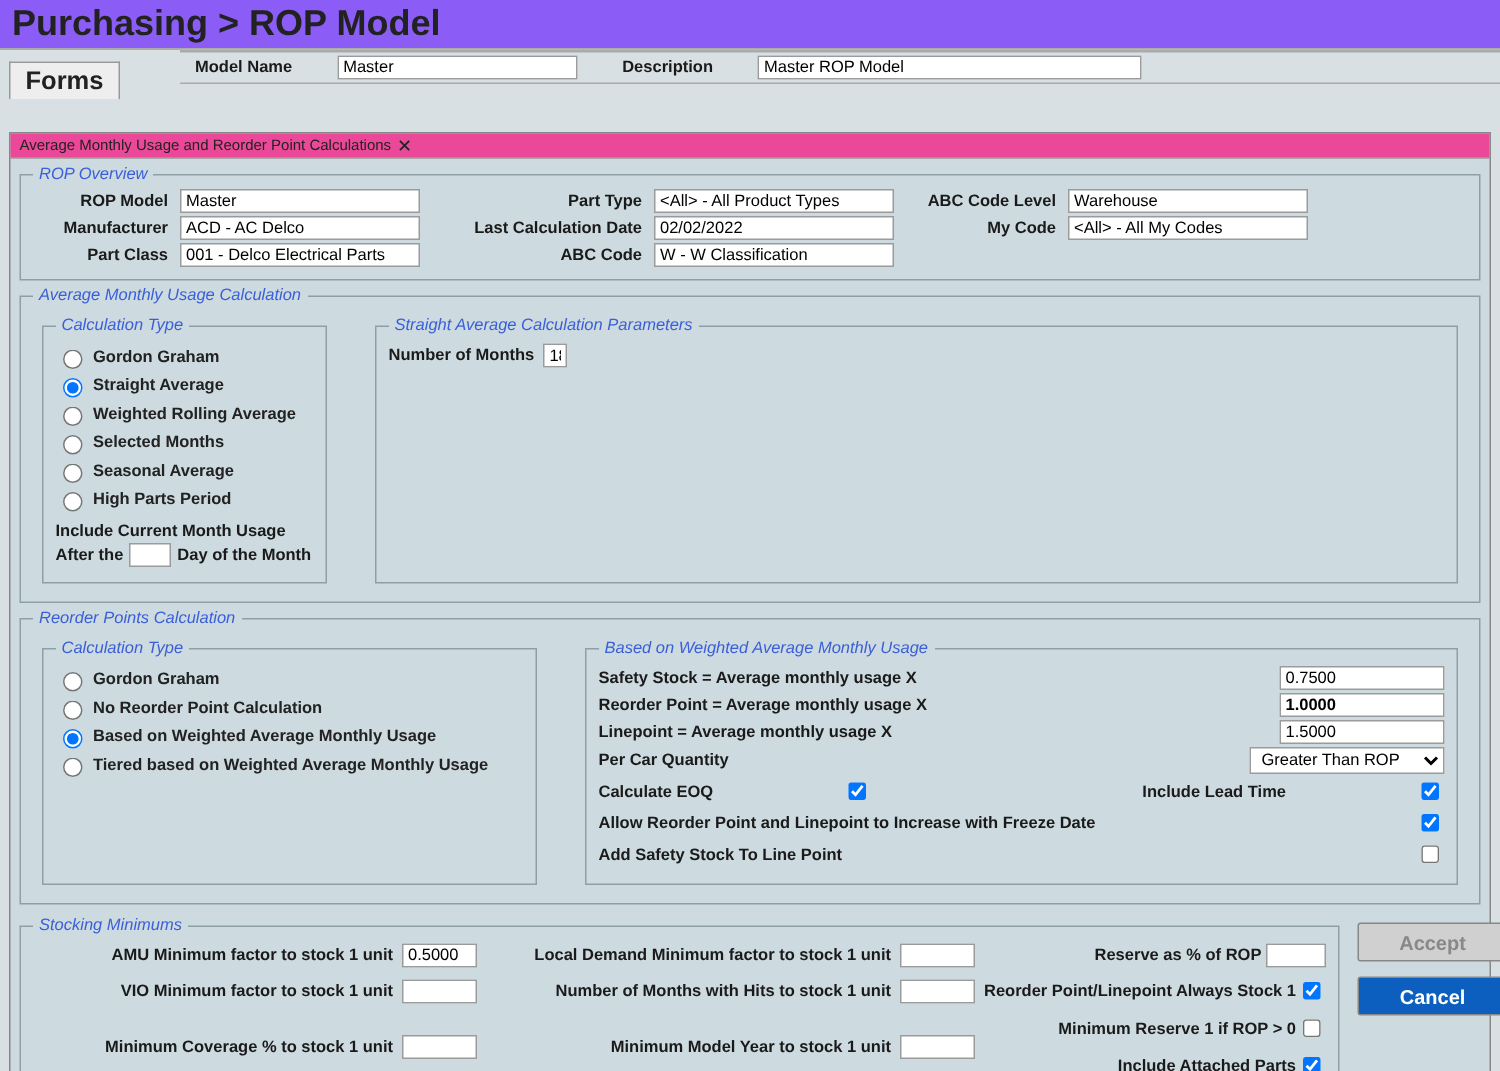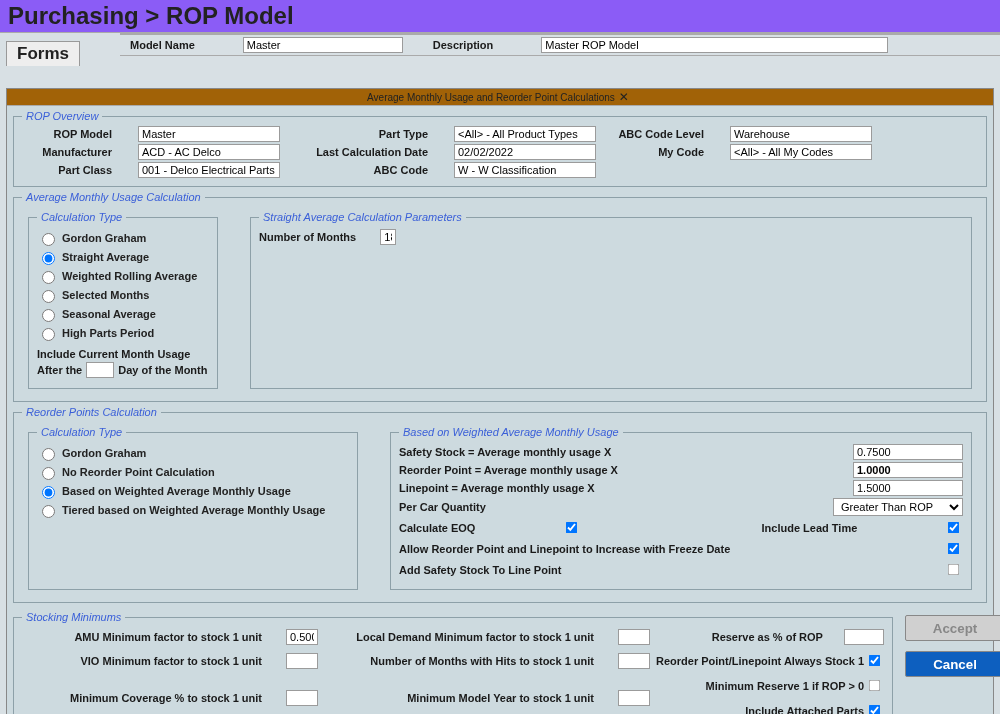--- a/index.html
+++ b/index.html
@@ -2,26 +2,26 @@
 <html><head>
 <meta charset="utf-8">
 <style>
   * { box-sizing: border-box; font-family: Arial, Helvetica, sans-serif; }
   body { margin:0; background:#d8e0e4; font-size:11px; color:#222; width:1000px; }
   .topbar { background:#8b5cf6; border-bottom:1px solid #aaa; padding:2px 8px; }
   .breadcrumb { font-size:24px; font-weight:bold; color:#222; }
   .forms-tab { margin:8px 0 0 6px; display:inline-block; padding:2px 10px; background:#eee; border:1px solid #999; border-bottom:none; font-size:17px; font-weight:bold; }
   .headerfields { flex:1; background:#d8e0e4; padding:2px 10px; display:flex; gap:30px; align-items:center; border-top:2px solid #aaa; border-bottom:1px solid #aaa; margin-left:120px; }
   .lbl { font-weight:bold; color:#1a1a1a; white-space:nowrap; }
-  .txtfield { background:#fff; border:1px solid #9b9b9b; padding:1px 3px; font-size:11px; height:16px;margin-left:18px; }
+  .txtfield { background:#fff; border:1px solid #9b9b9b; padding:1px 3px; font-size:11px; height:16px; }
   .dialog {
     position:relative; margin:0 6px; background:#cddadf;
     border:1px solid #888;
   }
-  .dlg-title { background:#a16207; border-bottom:1px solid #aaa; padding:1px 6px; font-size:10px; display:flex; justify-content:center; align-items:center; }
+  .dlg-title { background:#ec4899; border-bottom:1px solid #aaa; padding:1px 6px; font-size:10px; display:flex; justify-content:flex-start; align-items:center; }
   .closebtn { cursor:pointer; font-size:12px; padding:0 4px; }
   fieldset { border:1px solid #8da0a8; margin:4px 6px; padding:4px 8px 8px 8px; }
   legend { color:#3a5fd8; font-style:italic; font-size:11px; padding:0 4px; }
   .row { display:flex; align-items:center; margin:2px 0; }
   .cols { display:flex; gap:20px; }
   .overview-grid { display:grid; grid-template-columns: 90px 160px 140px 160px 100px 160px; gap:2px 8px; align-items:center; }
   .overview-grid .lbl { text-align:right; }
   .radio-col label { display:flex; align-items:center; gap:4px; margin:3px 0; font-weight:bold; }
   .footer-checks { display:flex; flex-direction:column; align-items:flex-end; gap:2px; }
   .stocking-grid { display:grid; grid-template-columns: 240px 50px 270px 50px auto; gap:2px 6px; align-items:center; }
@@ -41,21 +41,21 @@
 <div class="topbar">
   <div class="breadcrumb">Purchasing &gt; ROP Model</div>
 </div>
 
 <div style="position:relative;">
   <div class="forms-tab">Forms</div>
   <div class="headerfields" style="position:absolute; top:0; left:0; right:0;">
     <span class="lbl">Model Name</span>
     <input class="txtfield" style="width: 160px;" value="Master">
     <span class="lbl">Description</span>
-    <input class="txtfield" style="width: 347px;" value="Master ROP Model">
+    <input class="txtfield" style="width: 256px;" value="Master ROP Model">
   </div>
 </div>
 <div style="height:22px"></div>
 
 <div class="dialog">
   <div class="dlg-title">
     <span>Average Monthly Usage and Reorder Point Calculations</span>
     <span class="closebtn">✕</span>
   </div>
 

